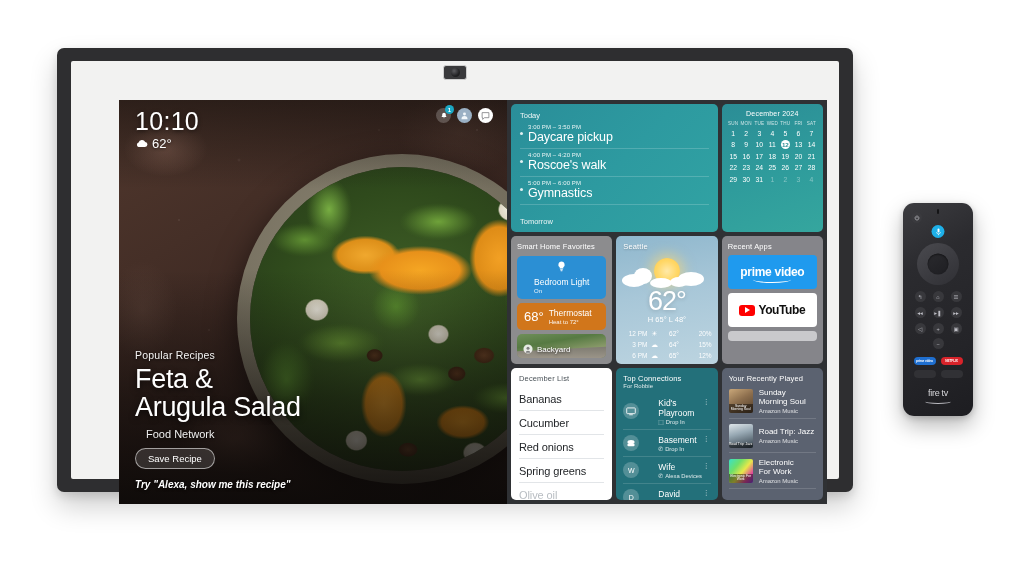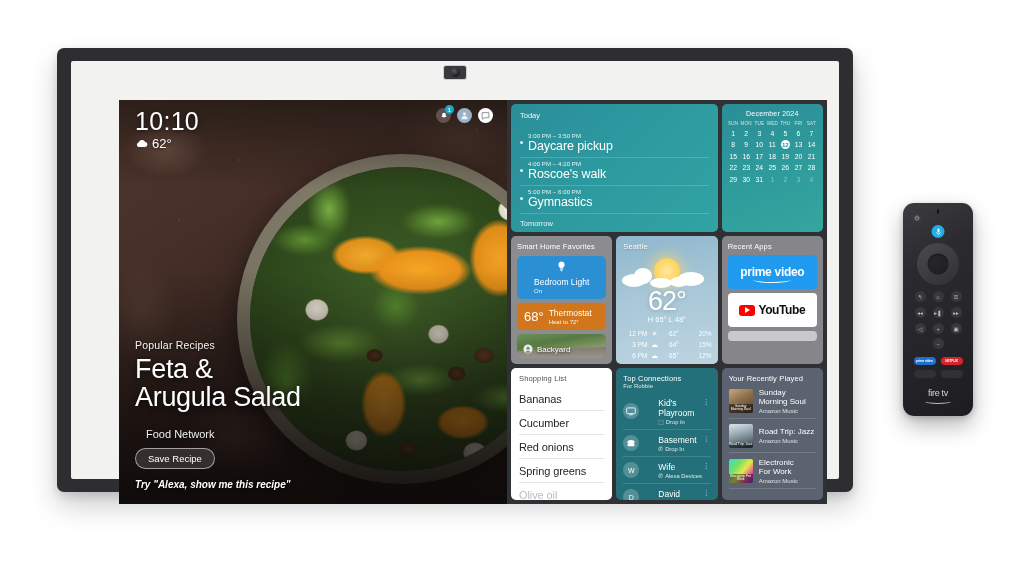--- a/index.html
+++ b/index.html
@@ -137,21 +137,21 @@
   .sicon.msg { background:#fff; }
   .badge { position:absolute; top:-3px; right:-3px; width:9px; height:9px;
     border-radius:50%; background:#1ba8c4; color:#fff; font-size:6px;
     display:flex; align-items:center; justify-content:center; font-weight:bold; }
 
   #recipe-text { position:absolute; left:16px; bottom:14px; right:16px; color:#fff; }
   #recipe-kicker { font-size:10.5px; letter-spacing:.2px; opacity:.95; margin-bottom:4px;
     text-shadow:0 1px 3px rgba(0,0,0,.8); }
   #recipe-title { font-size:27px; line-height:1.06; font-weight:400; letter-spacing:-.3px;
     text-shadow:0 2px 6px rgba(0,0,0,.75); }
-  #recipe-source { font-size:11px; margin-top:16px; opacity:.93;
+  #recipe-source { font-size:11px; margin-top:6px; opacity:.93;
     text-shadow:0 1px 3px rgba(0,0,0,.8);padding-left:11px; }
   #save-recipe { margin-top:8px; display:inline-block; padding:4px 12px;
     border:1px solid rgba(255,255,255,.55); border-radius:12px;
     background:rgba(255,255,255,.13); font-size:9.5px; color:#fff; }
   #alexa-hint { margin-top:10px; font-size:10px; font-style:italic; font-weight:bold;
     text-shadow:0 1px 3px rgba(0,0,0,.8); }
 
   
   #widgets {
     width:320px; height:100%;
@@ -161,21 +161,21 @@
     grid-template-columns:1fr 1fr 1fr;
     grid-template-rows:128px 128px 1fr;
     gap:4px;
   }
   .card { border-radius:5px; overflow:hidden; position:relative; }
   .card-title { font-size:7.5px; letter-spacing:.15px; }
 
   
   #agenda { grid-column:span 2; background:linear-gradient(135deg,#2a8e99 0%,#2d9aa0 50%,#31a3a3 100%);
     color:#fff; padding:7px 9px 0 9px; display:flex; flex-direction:column; }
-  #agenda .hdr { font-size:7.5px; opacity:.92; margin-bottom:10px; }
+  #agenda .hdr { font-size:7.5px; opacity:.92; margin-bottom:1px; }
   .evt { border-bottom:1px solid rgba(255,255,255,.18); padding:3px 0 4px 0; position:relative; padding-left:8px; }
   .evt:before { content:""; position:absolute; left:0; top:11px; width:3px; height:3px;
     border-radius:50%; background:rgba(255,255,255,.85); }
   .evt-time { font-size:6px; opacity:.9; letter-spacing:.1px; }
   .evt-name { font-size:12.5px; font-weight:400; margin-top:0px; letter-spacing:-.1px; }
   #agenda .tomorrow { font-size:7.5px; opacity:.9; margin-top:auto; padding:5px 0 6px 0; }
 
   
   #calendar { background:linear-gradient(160deg,#2b8d96 0%,#2f9c9c 55%,#35a69e 100%);
     color:#fff; padding:6px 5px; }
@@ -586,21 +586,21 @@
             <span class="smile"></span>
           </div>
           <div class="app-tile app-yt">
             <span class="yt-play"></span>
             <span>YouTube</span>
           </div>
           <div class="app-tile partial"></div>
         </div>
 
         <div class="card" id="shopping">
-          <div class="card-title">Shopping List</div>
+          <div class="card-title">December List</div>
           <div class="sl-item">Bananas</div>
           <div class="sl-item">Cucumber</div>
           <div class="sl-item">Red onions</div>
           <div class="sl-item">Spring greens</div>
           <div class="sl-item fade">Olive oil</div>
         </div>
 
         <div class="card" id="connections">
           <div class="card-title">Top Connections</div>
           <div class="sub">For Robbie</div>

